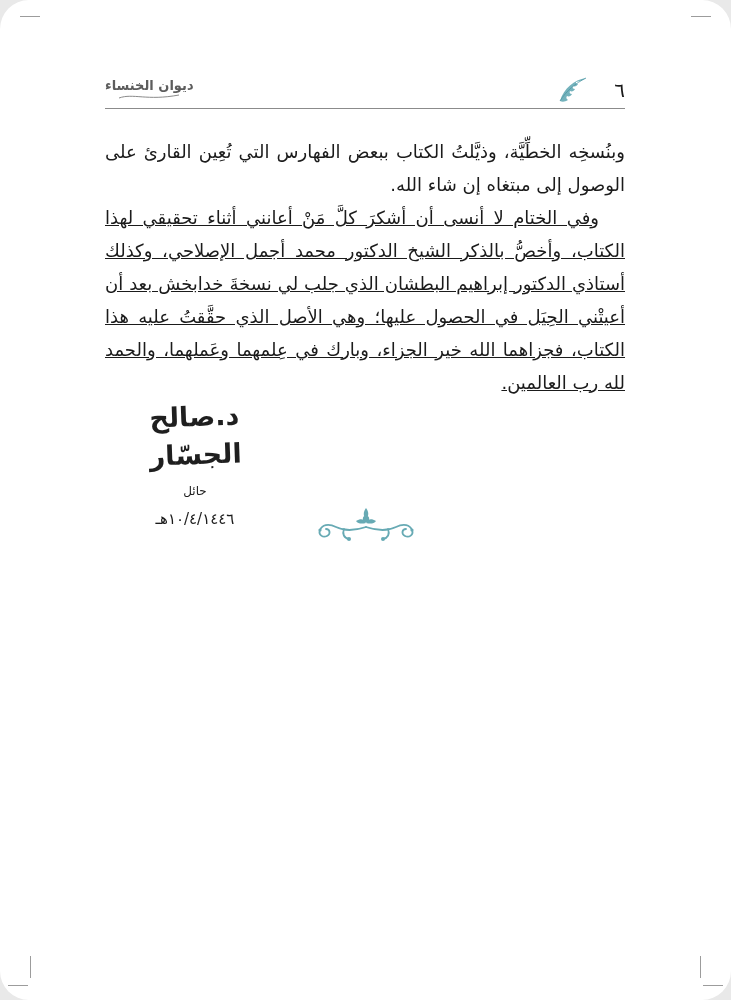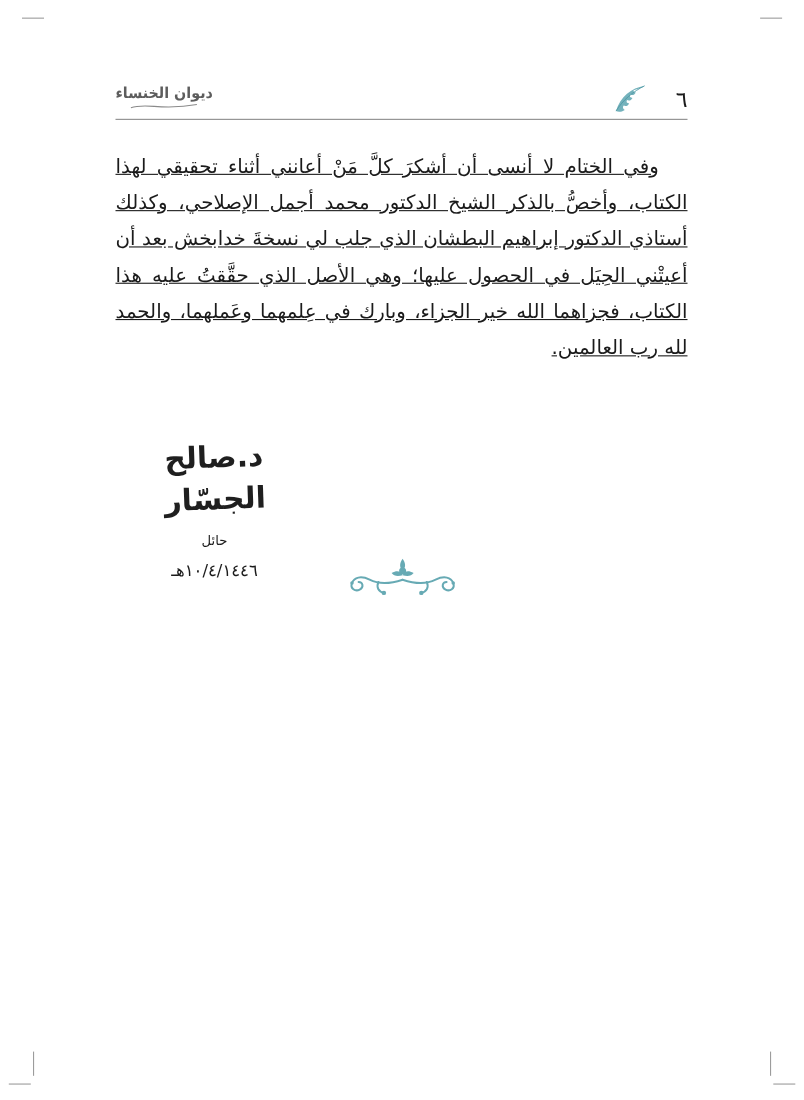--- a/index.html
+++ b/index.html
@@ -4,20 +4,21 @@
 <style>
   html,body{margin:0;padding:0;background:#e9e9e9;}
   .page{
     position:relative;
     width:731px;height:1000px;
     margin:0 auto;
     background:#ffffff;
     font-family:"DejaVu Sans", sans-serif;
     color:#1b1b1b;
     overflow:hidden;
+    border-radius:29px;
   }
   
   .crop{position:absolute;background:#9c9c9c;}
   .crop-h{width:20px;height:1px;}
   .crop-v{width:1px;height:22px;}
   .tl-h{left:20px;top:16px;}
   .tr-h{left:691px;top:16px;}
   .bl-h{left:8px;top:985px;}
   .br-h{left:703px;top:985px;}
   .bl-v{left:30px;top:956px;}
@@ -91,20 +92,21 @@
       <svg width="30" height="26" viewBox="0 0 30 26">
         <path d="M28 1 C16 3 6 11 2 24 C4 25 7 25 10 23 C8 22 8 20 9 19 C11 20 13 19 14 17 C12 17 11 16 12 14 C14 15 16 14 17 12 C15 12 14 11 15 9 C17 10 19 9 20 7 C18 7 18 6 18 5 C22 4 26 3 28 1 Z" fill="#74b2bc"></path>
         <path d="M2 24 C8 14 18 6 28 1" fill="none" stroke="#4f98a4" stroke-width="0.8"></path>
       </svg>
       <span class="page-number">٦</span>
     </div>
   </div>
   <div class="header-rule"></div>
 
   <div class="content">
+    <p>وبنُسخِه الخطِّيَّة، وذيَّلتُ الكتاب ببعض الفهارس التي تُعِين القارئ على الوصول إلى مبتغاه إن شاء الله.</p>
     <p class="indent">وفي الختام لا أنسى أن أشكرَ كلَّ مَنْ أعانني أثناء تحقيقي لهذا الكتاب، وأخصُّ بالذكر الشيخ الدكتور محمد أجمل الإصلاحي، وكذلك أستاذي الدكتور إبراهيم البطشان الذي جلب لي نسخةَ خدابخش بعد أن أعيتْني الحِيَل في الحصول عليها؛ وهي الأصل الذي حقَّقتُ عليه هذا الكتاب، فجزاهما الله خير الجزاء، وبارك في عِلمهما وعَملهما، والحمد لله رب العالمين.</p>
   </div>
 
   <div class="sig-block">
     <div class="sig-name">د.صالح الجسّار</div>
     <div class="sig-city">حائل</div>
     <div class="sig-date">١٠/٤/١٤٤٦هـ</div>
   </div>
 
   <svg class="flourish" width="124" height="44" viewBox="0 0 124 44">

